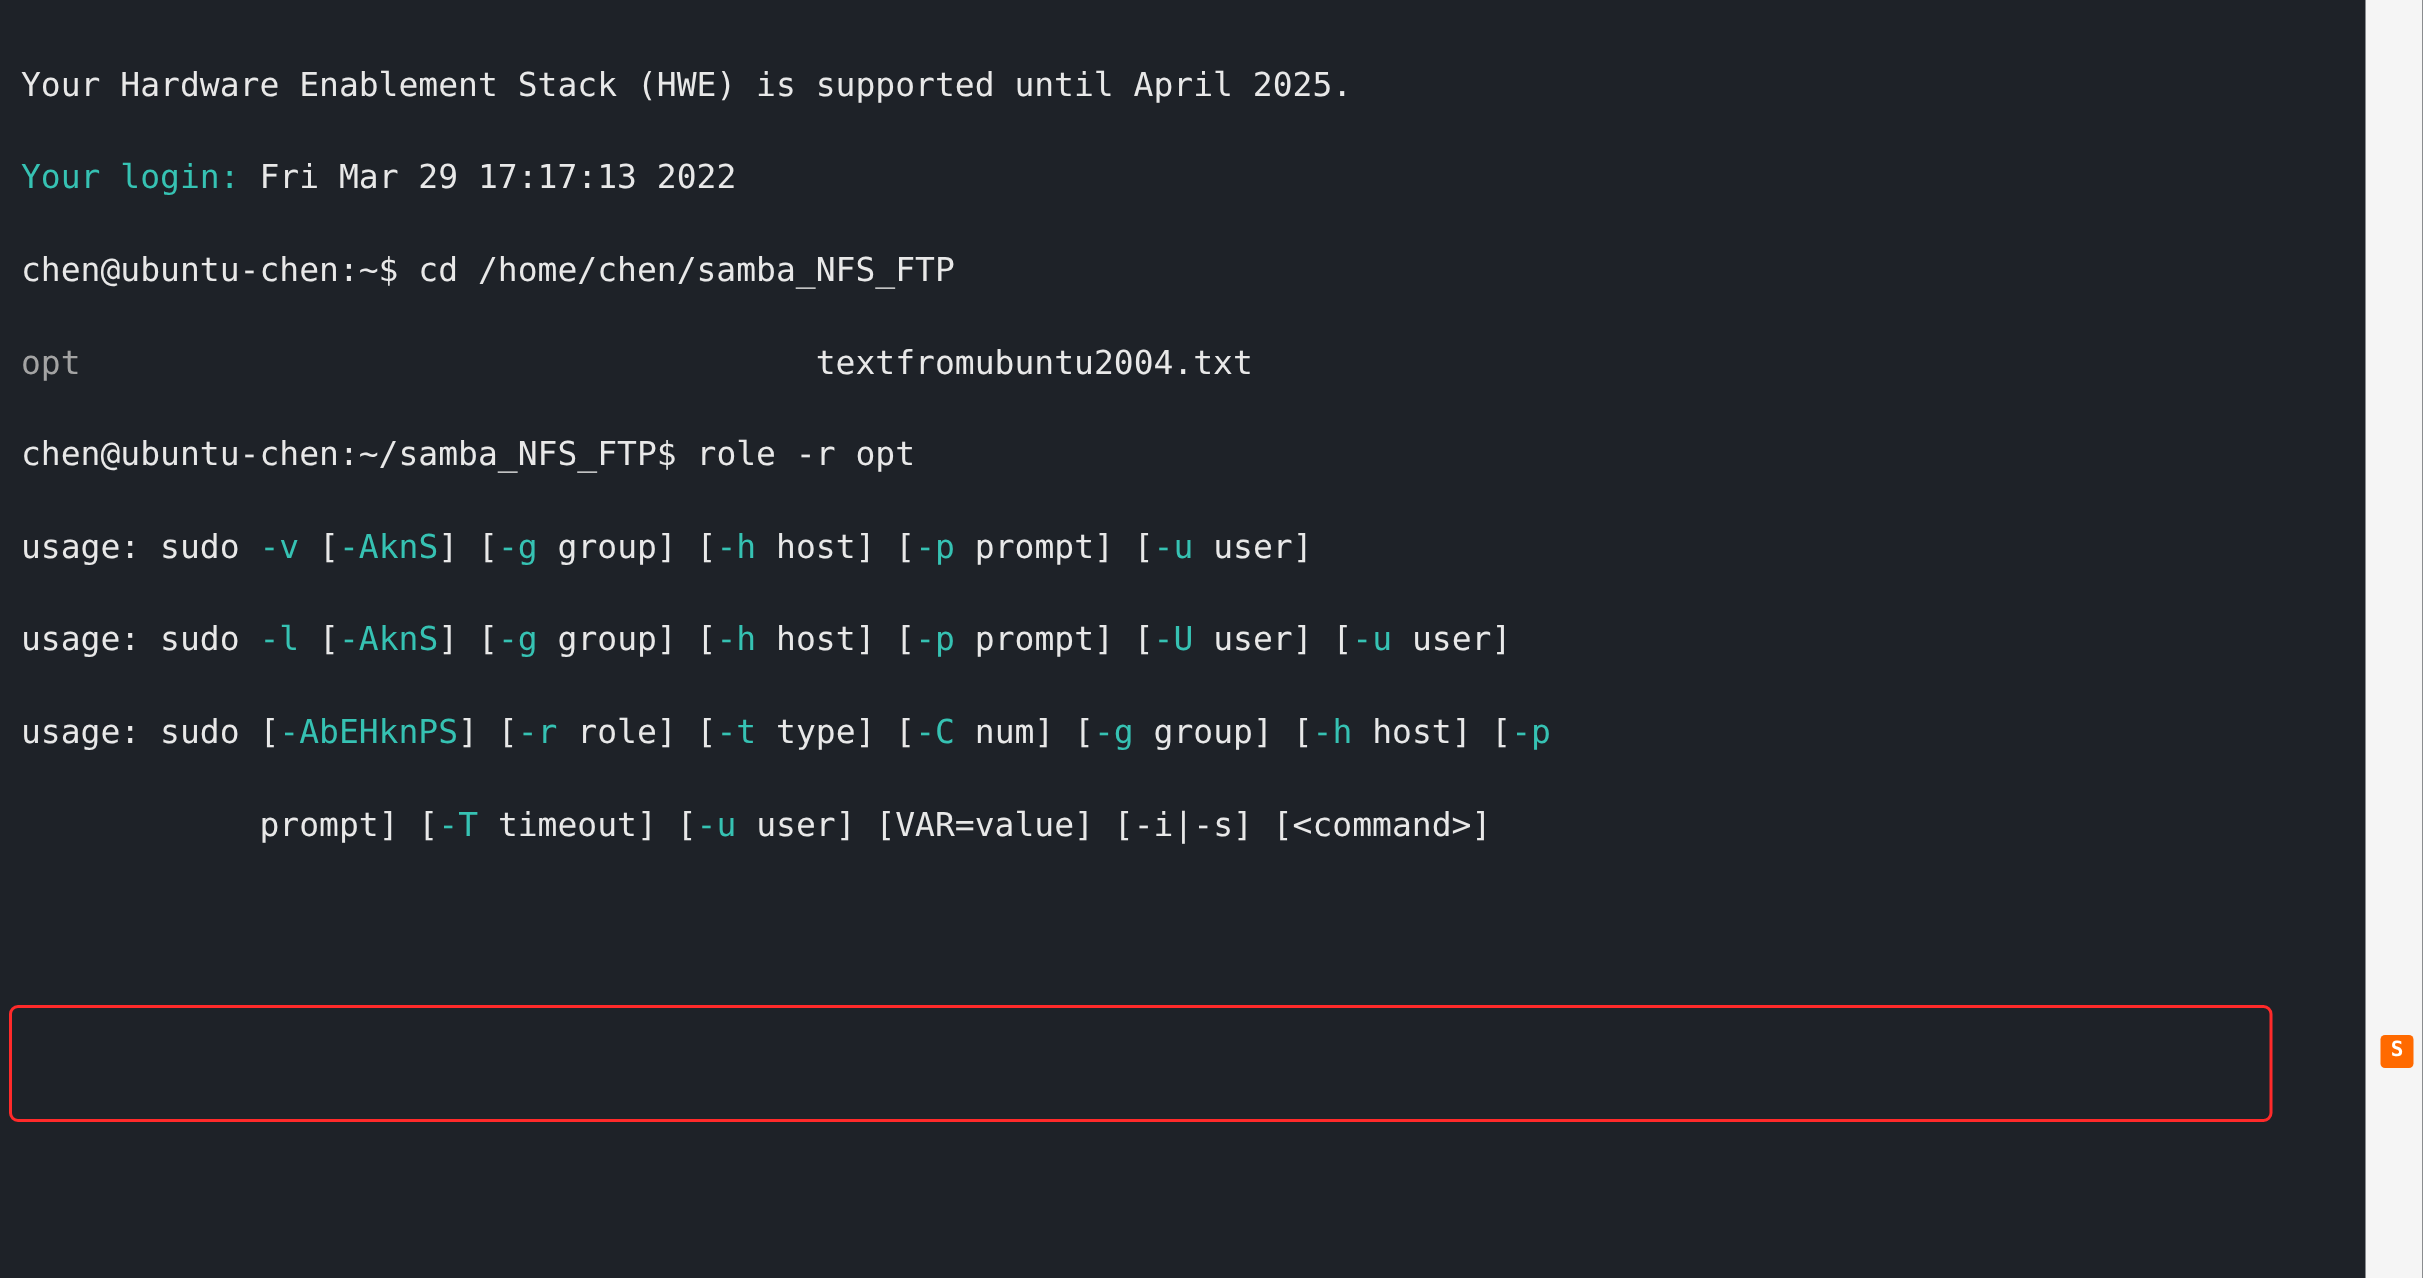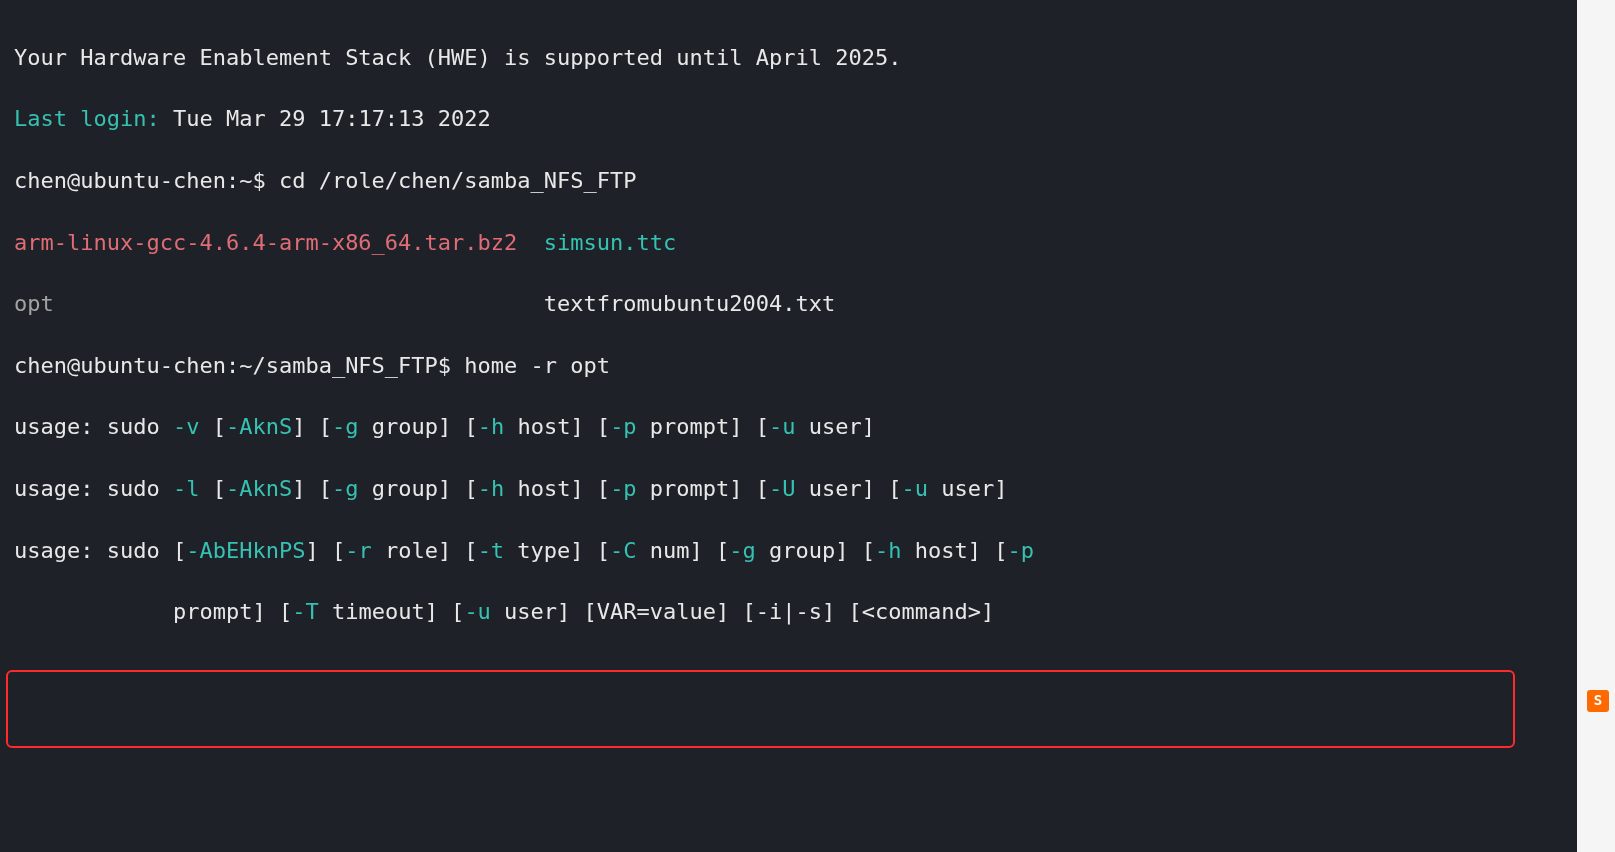--- a/index.html
+++ b/index.html
@@ -19,25 +19,24 @@
   .sidebar-mark{position:absolute;right:6px;width:22px;height:22px;
     background:#ff6a00;border-radius:3px;display:flex;align-items:center;
     justify-content:center;color:#fff;font-size:14px;font-weight:bold}
   .line{display:block}
 </style>
 </head>
 <body>
 
 <div class="term">
 <span class="line white">Your Hardware Enablement Stack (HWE) is supported until April 2025.</span>
-<span class="line"><span class="cyan">Last login:</span><span class="white"> Tue Mar 29 17:17:13 2022</span></span>
-<span class="line"><span class="white">chen@ubuntu-chen</span><span class="white">:~$ </span><span class="white">cd /role/chen/samba_NFS_FTP</span></span>
-<span class="line"><span class="red">arm-linux-gcc-4.6.4-arm-x86_64.tar.bz2</span><span>  </span><span class="teal">simsun.ttc</span></span>
+<span class="line"><span class="cyan">Your login:</span><span class="white"> Fri Mar 29 17:17:13 2022</span></span>
+<span class="line"><span class="white">chen@ubuntu-chen</span><span class="white">:~$ </span><span class="white">cd /home/chen/samba_NFS_FTP</span></span>
 <span class="line"><span class="blue">opt</span><span>                                     </span><span class="white">textfromubuntu2004.txt</span></span>
-<span class="line"><span class="white">chen@ubuntu-chen</span><span class="white">:~/samba_NFS_FTP$ </span><span class="white">home -r opt</span></span>
+<span class="line"><span class="white">chen@ubuntu-chen</span><span class="white">:~/samba_NFS_FTP$ </span><span class="white">role -r opt</span></span>
 <span class="line"><span class="white">usage: sudo </span><span class="teal">-v</span><span class="white"> [</span><span class="teal">-AknS</span><span class="white">] [</span><span class="teal">-g</span><span class="white"> group] [</span><span class="teal">-h</span><span class="white"> host] [</span><span class="teal">-p</span><span class="white"> prompt] [</span><span class="teal">-u</span><span class="white"> user]</span></span>
 <span class="line"><span class="white">usage: sudo </span><span class="teal">-l</span><span class="white"> [</span><span class="teal">-AknS</span><span class="white">] [</span><span class="teal">-g</span><span class="white"> group] [</span><span class="teal">-h</span><span class="white"> host] [</span><span class="teal">-p</span><span class="white"> prompt] [</span><span class="teal">-U</span><span class="white"> user] [</span><span class="teal">-u</span><span class="white"> user]</span></span>
 <span class="line"><span class="white">usage: sudo [</span><span class="teal">-AbEHknPS</span><span class="white">] [</span><span class="teal">-r</span><span class="white"> role] [</span><span class="teal">-t</span><span class="white"> type] [</span><span class="teal">-C</span><span class="white"> num] [</span><span class="teal">-g</span><span class="white"> group] [</span><span class="teal">-h</span><span class="white"> host] [</span><span class="teal">-p</span></span>
 <span class="line"><span class="white">            prompt] [</span><span class="teal">-T</span><span class="white"> timeout] [</span><span class="teal">-u</span><span class="white"> user] [VAR=value] [-i|-s] [&lt;command&gt;]</span></span>
 
 
 
 
 
 

